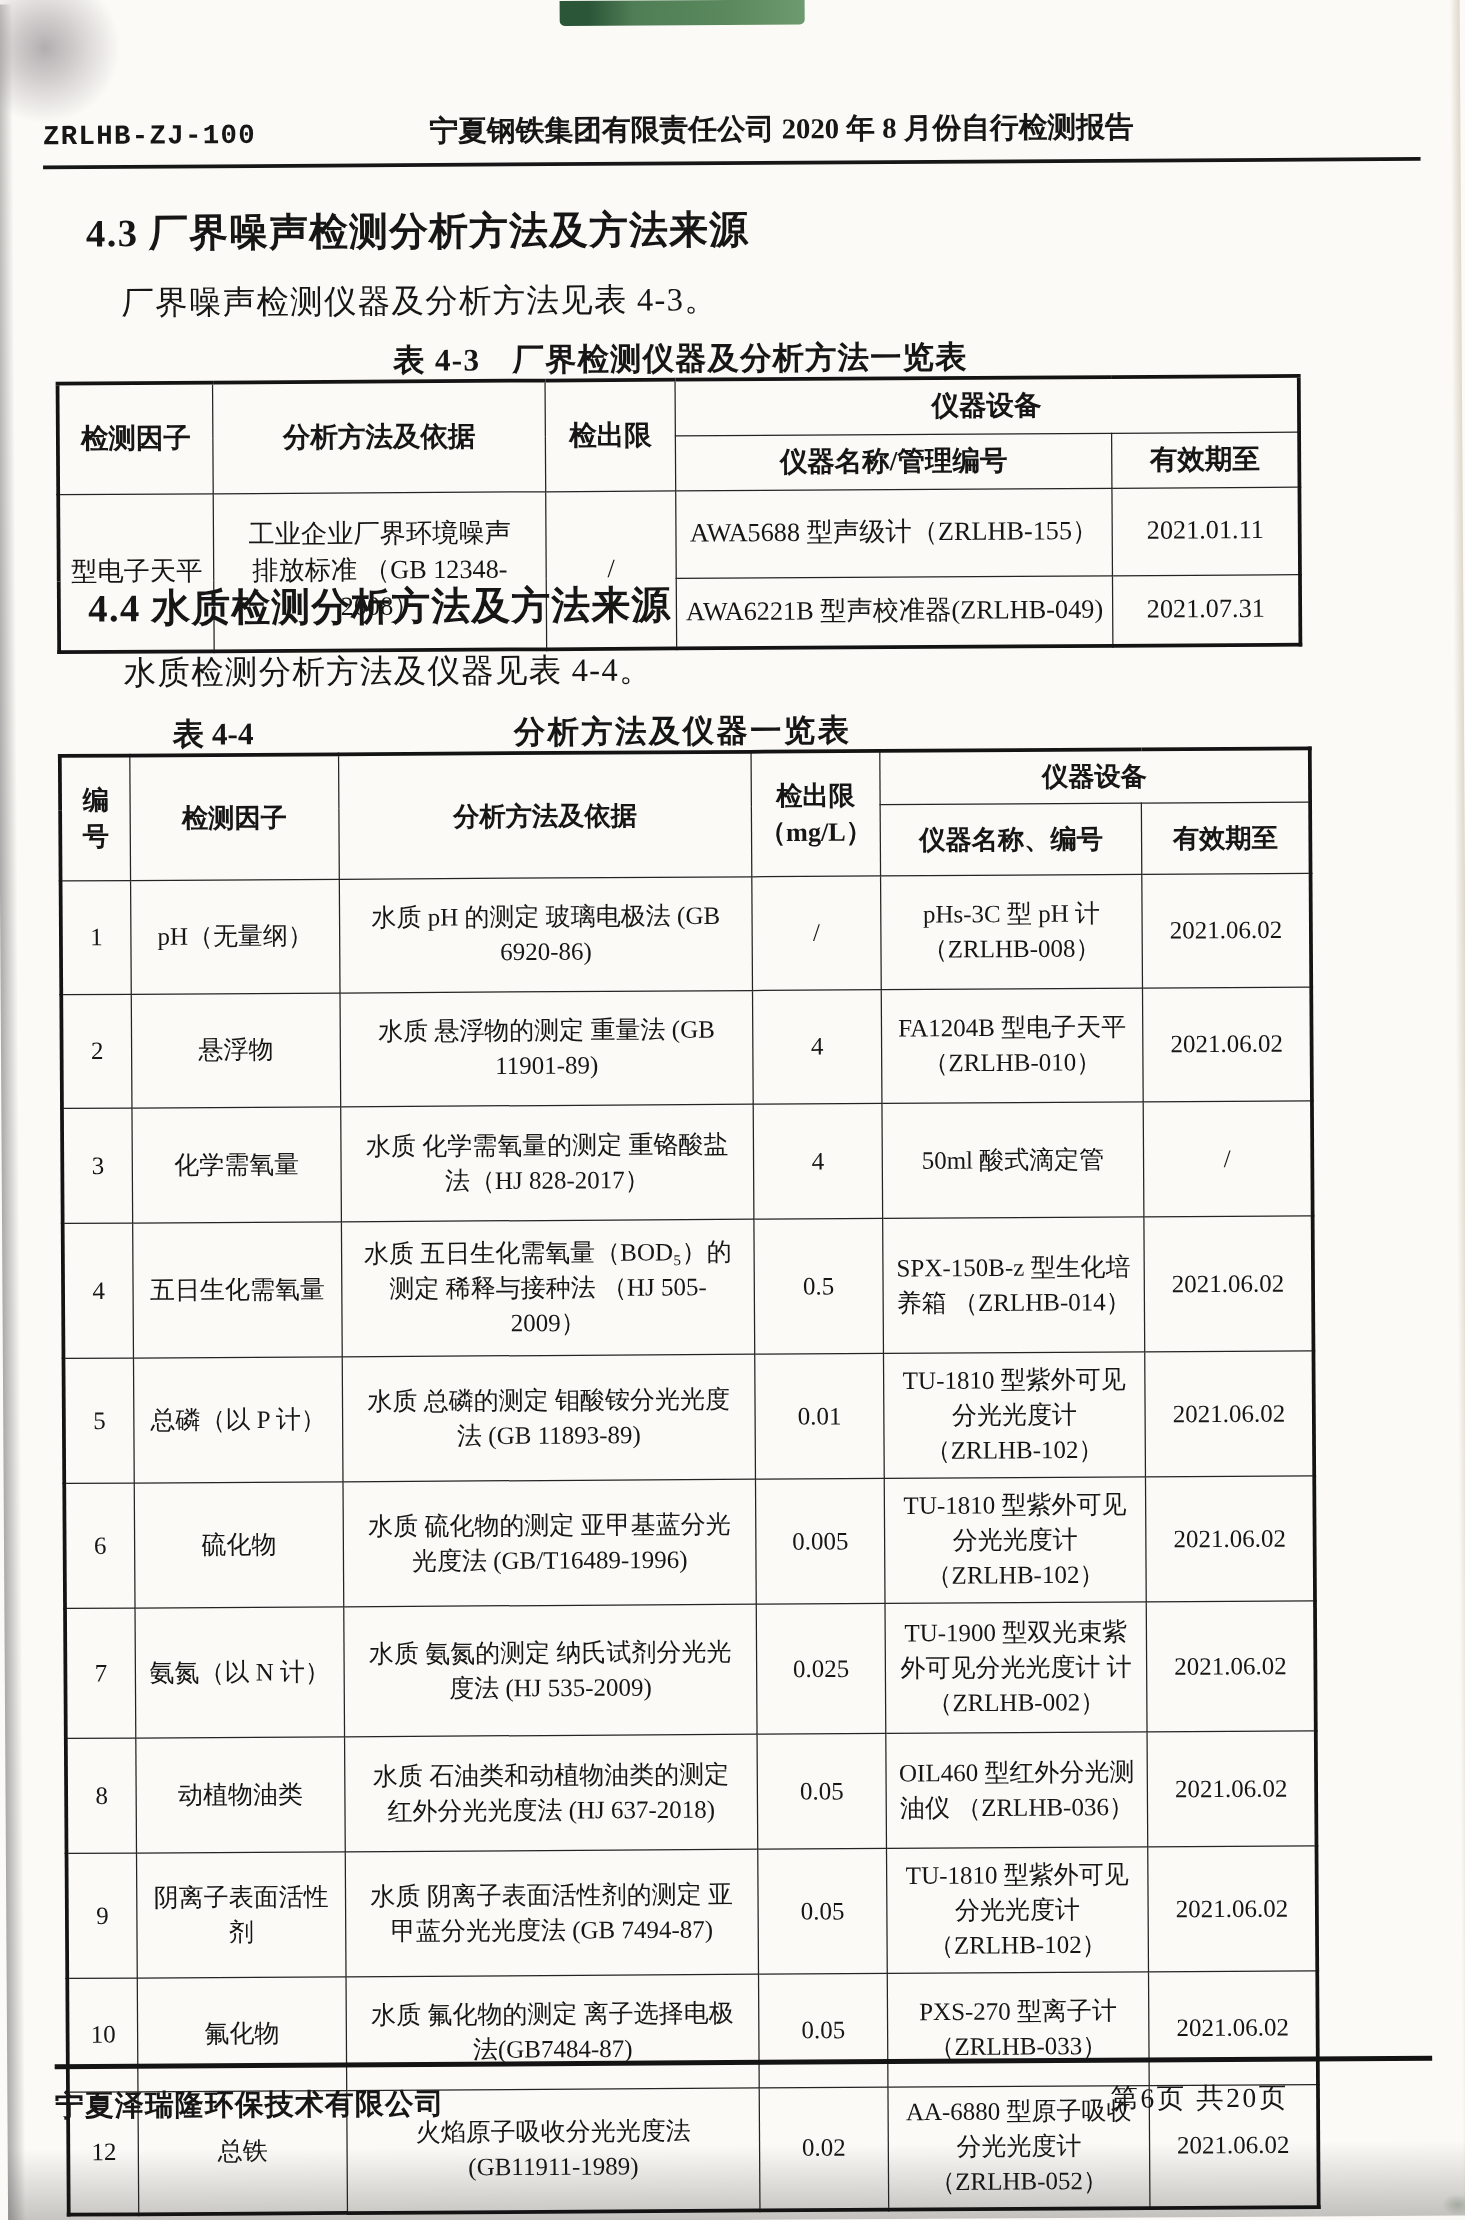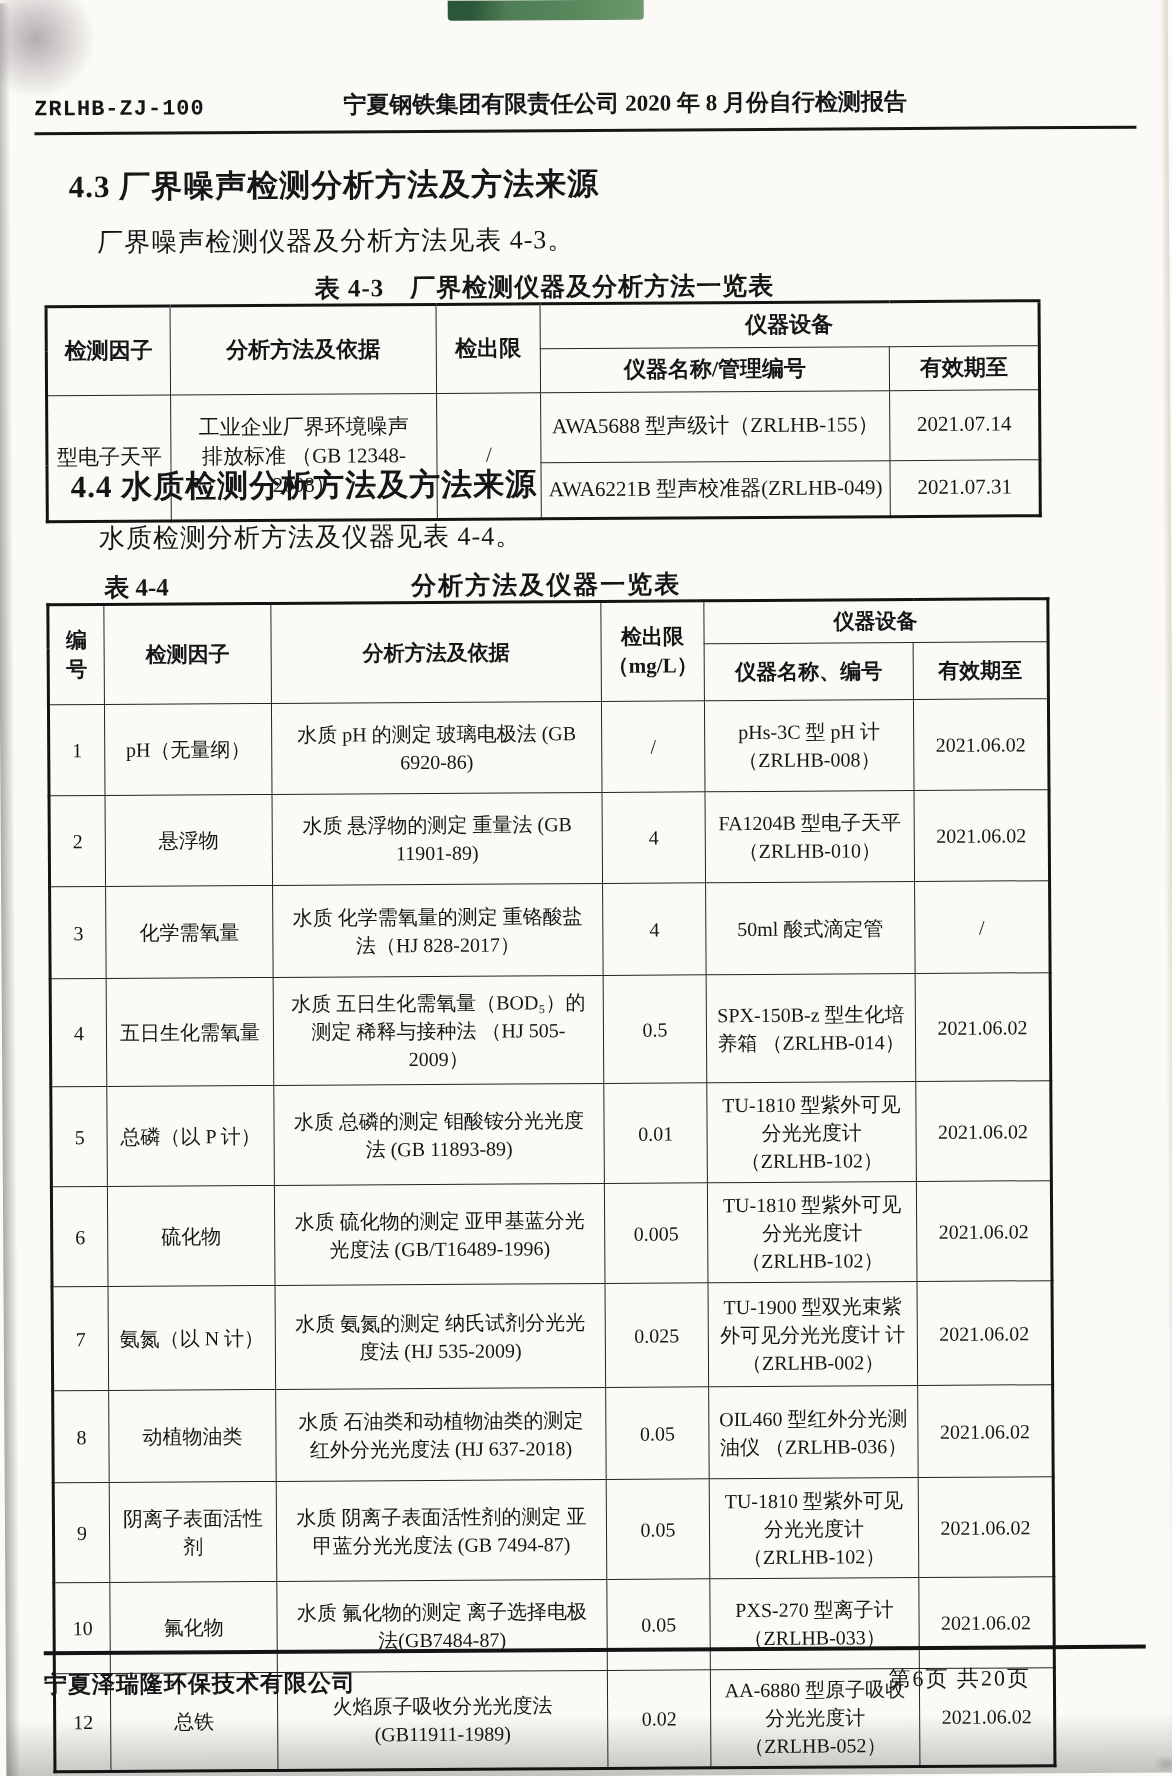--- a/index.html
+++ b/index.html
@@ -42,21 +42,21 @@
   .sec-heading{position:absolute;left:72px;font-size:31px;font-weight:bold;letter-spacing:1px;}
   .sec43-h{top:163px;}
   .sec44-h{top:463px;}
   .intro{position:absolute;left:100px;font-size:26px;letter-spacing:1px;}
   .intro43{top:222px;}
   .intro44{top:518px;}
   
   .cap43{position:absolute;left:47px;top:270px;width:1000px;text-align:center;
     font-size:25px;font-weight:bold;letter-spacing:1px;}
   .cap44{position:absolute;left:47px;top:568px;width:1000px;font-size:25px;font-weight:bold;}
-  .cap44 .cap-left{position:absolute;left:58px;}
+  .cap44 .cap-left{position:absolute;left:92px;}
   .cap44 .cap-mid{position:absolute;left:0;width:100%;text-align:center;letter-spacing:2px;}
   
   table{border-collapse:collapse;table-layout:fixed;background:transparent;}
   .t43{position:absolute;left:47px;top:302px;width:993px;}
   .t44{position:absolute;left:47px;top:600px;width:1000px;}
   th,td{border:1.6px solid #242424;text-align:center;vertical-align:middle;
     padding:6px 6px;line-height:1.4;word-break:break-word;}
   table{border:3px solid #141414;}
   th{font-weight:bold;}
   .t43 th{font-size:22px;}
@@ -116,21 +116,21 @@
         <th>仪器名称/管理编号</th>
         <th>有效期至</th>
       </tr>
     </thead>
     <tbody>
       <tr style="height:70px;">
         <td rowspan="2">型电子天平</td>
         <td rowspan="2" class="method-cell">工业企业厂界环境噪声排放标准 （GB 12348-2008）</td>
         <td rowspan="2">/</td>
         <td>AWA5688 型声级计（ZRLHB-155）</td>
-        <td>2021.07.14</td>
+        <td>2021.01.11</td>
       </tr>
       <tr style="height:56px;">
         <td>AWA6221B 型声校准器(ZRLHB-049)</td>
         <td>2021.07.31</td>
       </tr>
     </tbody>
   </table>
 
   <div class="sec-heading sec44-h">4.4 水质检测分析方法及方法来源</div>
   <div class="intro intro44">水质检测分析方法及仪器见表 4-4。</div>

